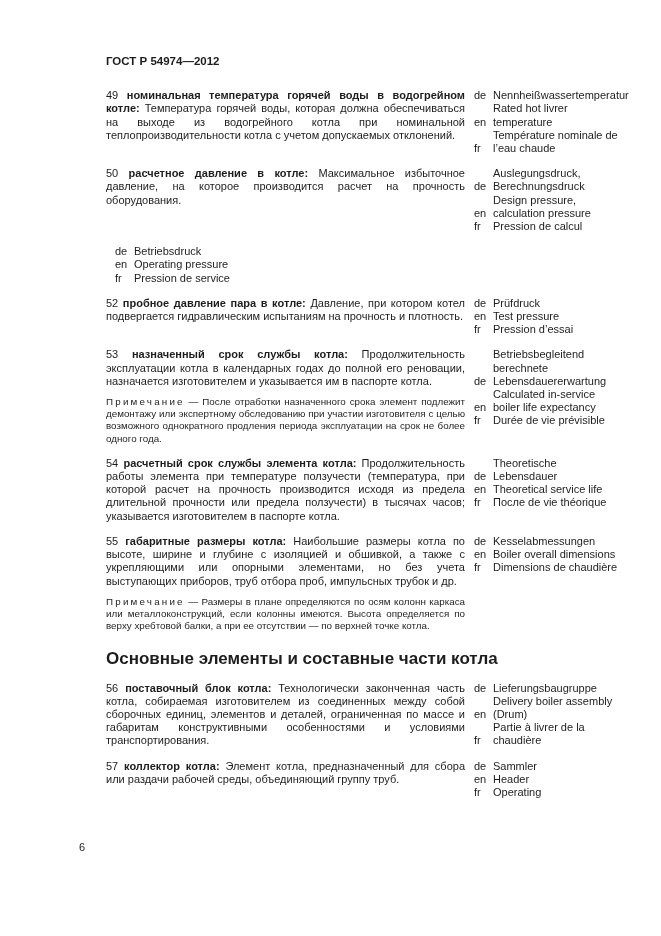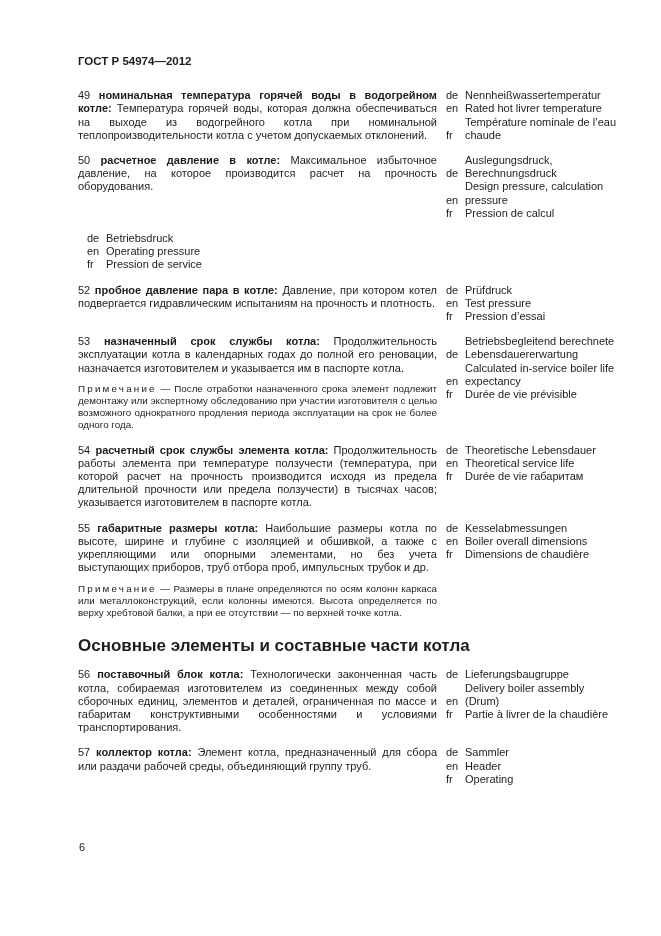--- a/index.html
+++ b/index.html
@@ -5,21 +5,21 @@
   html, body { margin: 0; padding: 0; background: #ffffff; }
   .page {
     width: 661px;
     height: 936px;
     box-sizing: border-box;
     background: #ffffff;
     color: #1d1d1d;
     font-family: "Liberation Sans", sans-serif;
     font-size: 11px;
     line-height: 13.2px;
-    padding: 55px 41px 0 78px;
+    padding: 55px 41px 0 106px;
     position: relative;
     overflow: hidden;
   }
   .doc-title {
     font-weight: bold;
     font-size: 11.5px;
     margin: 0 0 21px 0;
   }
   .entry { display: flex; align-items: flex-start; margin-bottom: 12px; }
   .entry-left { width: 359px; flex-shrink: 0; }
@@ -198,21 +198,21 @@
     <span class="tr-text">Theoretische Lebensdauer</span>
   </div>
 
   <div class="tr-row">
     <span class="tr-lang">en</span>
     <span class="tr-text">Theoretical service life</span>
   </div>
 
   <div class="tr-row">
     <span class="tr-lang">fr</span>
-    <span class="tr-text">Durée de vie габаритам</span>
+    <span class="tr-text">После de vie théorique</span>
   </div>
 </div>
   </section>
 
   <section class="entry">
     <div class="entry-left">
       <p class="def">
         <span class="num">55</span>
         <span class="term">габаритные размеры котла:</span>
         <span class="def-text">Наибольшие размеры котла по высоте, ширине и глубине с изоляцией и обшивкой, а также с укрепляющими или опорными элементами, но без учета выступающих приборов, труб отбора проб, импульсных трубок и др.</span>

